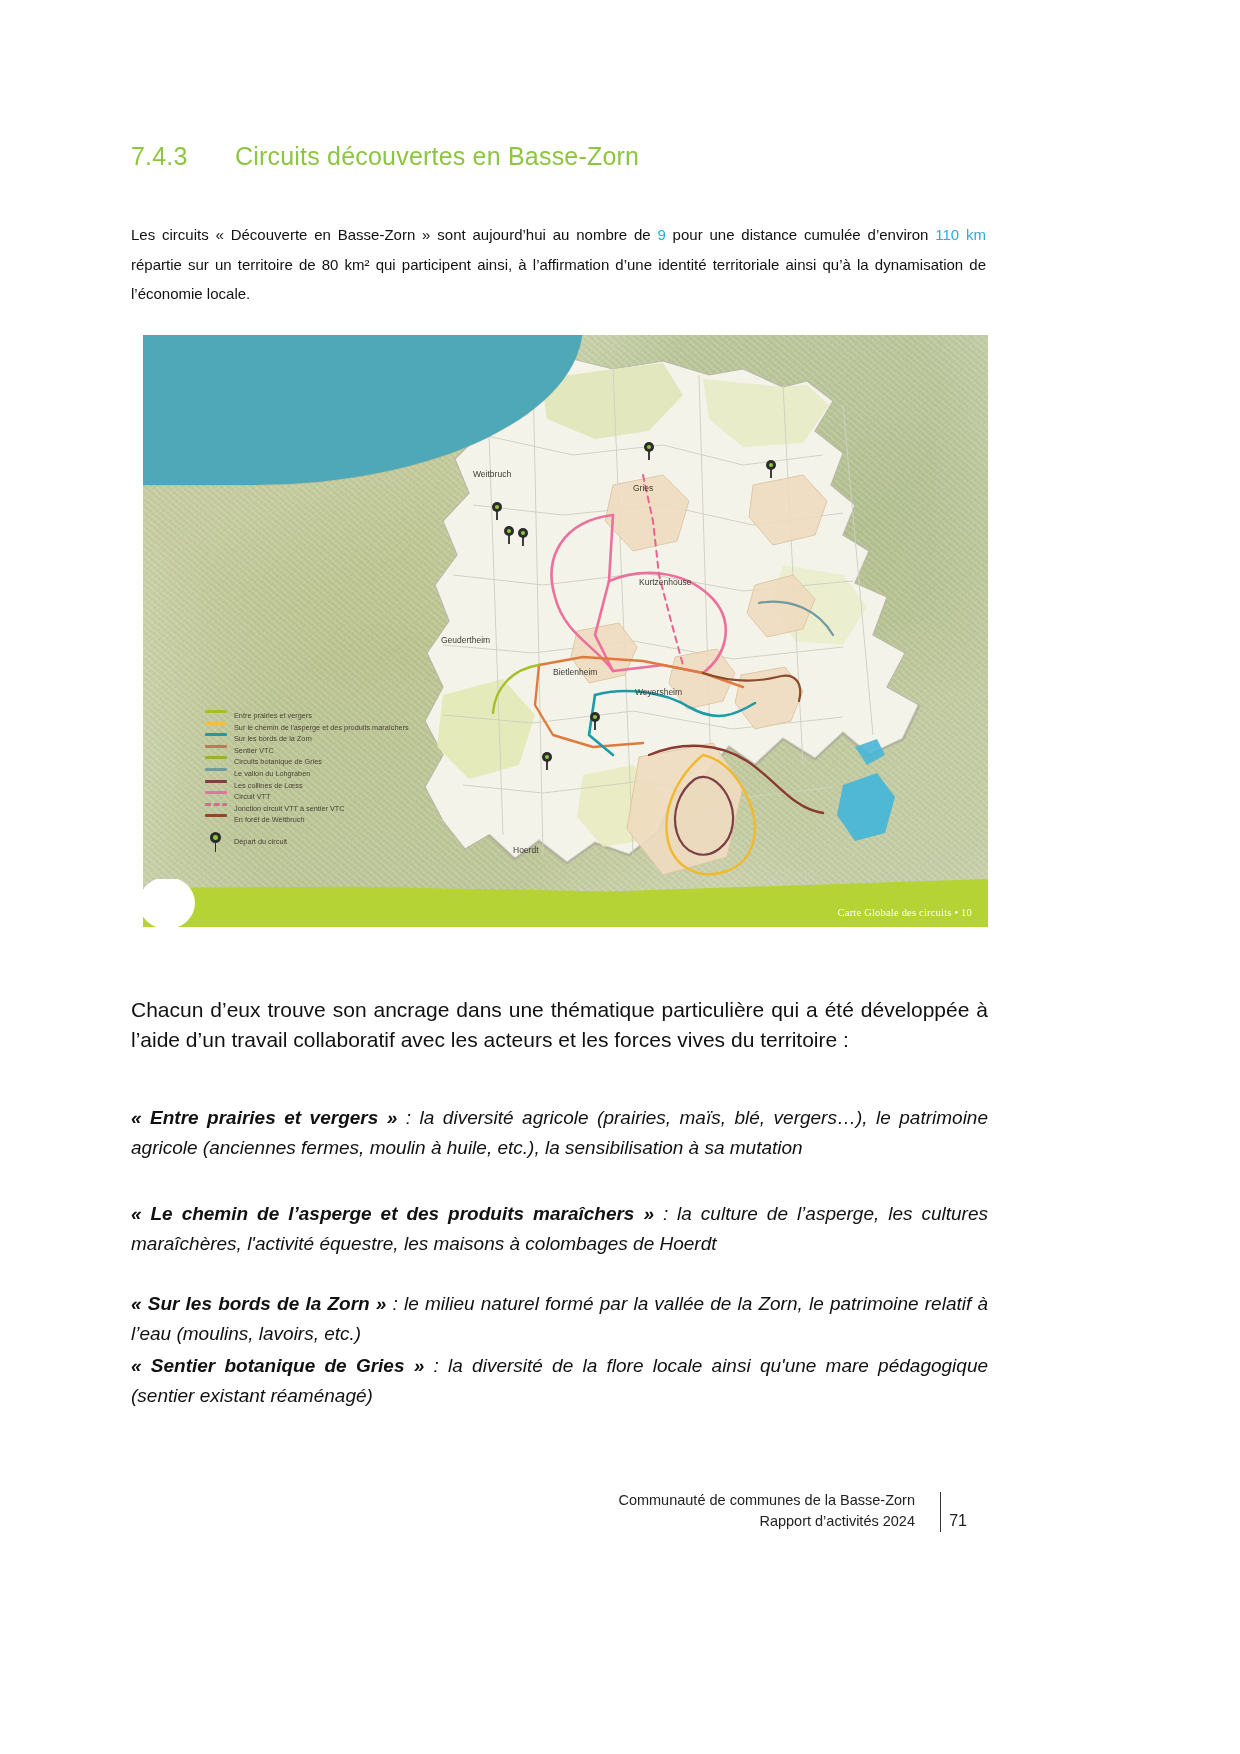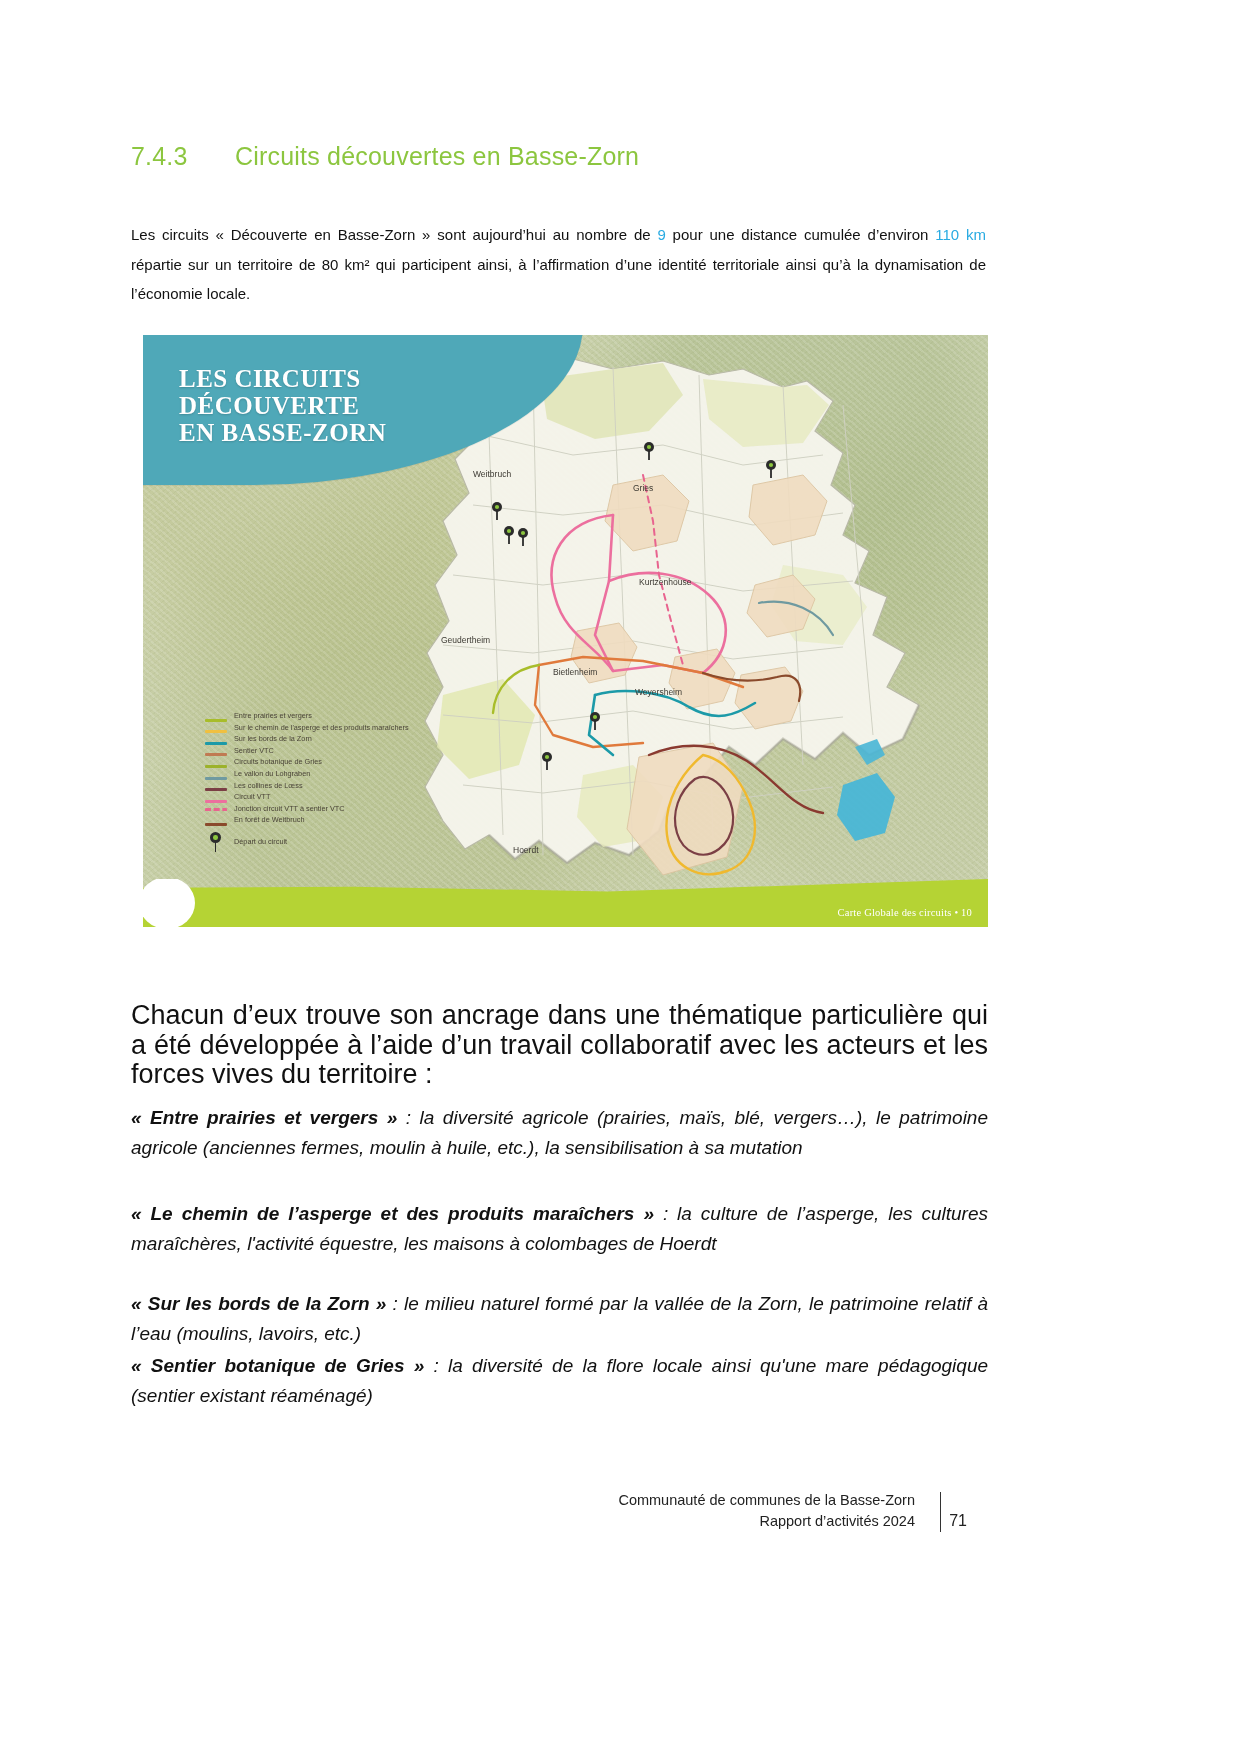--- a/index.html
+++ b/index.html
@@ -79,21 +79,21 @@
   
   .territory{position:absolute;left:0;top:0;width:845px;height:592px;}
   
   .legend{
     position:absolute;left:62px;top:375px;
     font-size:7.3px;
     line-height:11.6px;
     color:#4a4438;
     font-family:"Liberation Sans", sans-serif;
   }
-  .legend-row{display:flex;align-items:flex-end;height:11.6px;white-space:nowrap;}
+  .legend-row{display:flex;align-items:flex-start;height:11.6px;white-space:nowrap;}
   .swatch{
     display:inline-block;width:22px;height:3px;margin-right:7px;border-radius:1px;flex:none;
   }
   .swatch.dashed{
     height:3px;background:none !important;
     border-top:3px dashed #e8648f;
   }
   .pin-wrap{display:flex;align-items:center;height:22px;margin-top:5px;white-space:nowrap;}
   .pin{
     position:relative;width:22px;height:20px;margin-right:7px;flex:none;
@@ -128,21 +128,21 @@
     position:absolute;left:15px;bottom:8px;
     color:#ffffff;font-size:11px;font-weight:bold;
   }
   .map-footer .caption{
     position:absolute;right:16px;bottom:9px;
     color:#ffffff;font-size:10.5px;letter-spacing:.2px;
   }
   
   .body-par{
     position:absolute;left:131px;width:857px;
-    font-size:27px;line-height:29.5px;text-align:justify;color:#111;
+    font-size:21px;line-height:29.5px;text-align:justify;color:#111;
   }
   .p-chacun{top:972px;}
   .item{
     position:absolute;left:131px;width:857px;
     font-size:19px;line-height:29.5px;text-align:justify;
     font-style:italic;color:#111;
   }
   .item b{font-weight:bold;font-style:italic;}
   .i1{top:1082px;}
   .i2{top:1178px;}
@@ -282,25 +282,20 @@
         <text x="490" y="156">Gries</text>
         <text x="496" y="250">Kurtzenhouse</text>
         <text x="298" y="308">Geudertheim</text>
         <text x="410" y="340">Bietlenheim</text>
         <text x="492" y="360">Weyersheim</text>
         <text x="370" y="518">Hoerdt</text>
       </g>
     </svg>
 
     <div class="banner"></div>
-    <div class="banner-text">
-      <div>LES CIRCUITS</div>
-      <div>DÉCOUVERTE</div>
-      <div>EN BASSE-ZORN</div>
-    </div>
 
     <div class="legend">
       <div class="legend-row">
         <span class="swatch" style="background:#a8bd2a"></span>
         <span>Entre prairies et vergers</span>
       </div>
       <div class="legend-row">
         <span class="swatch" style="background:#f0c040"></span>
         <span>Sur le chemin de l'asperge et des produits maraîchers</span>
       </div>

